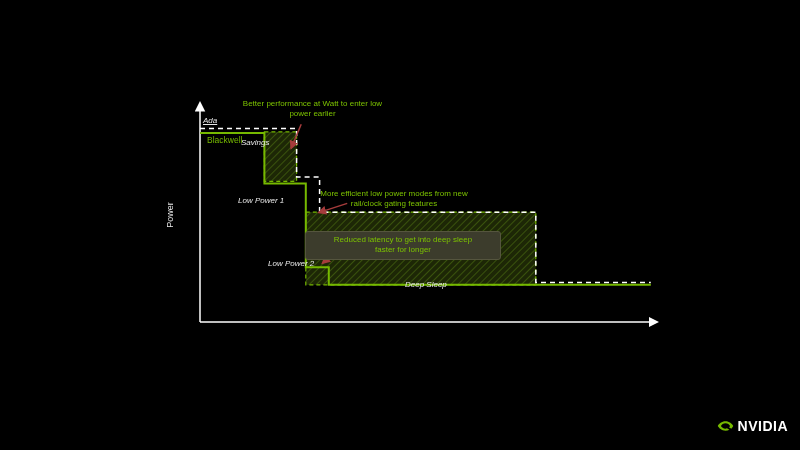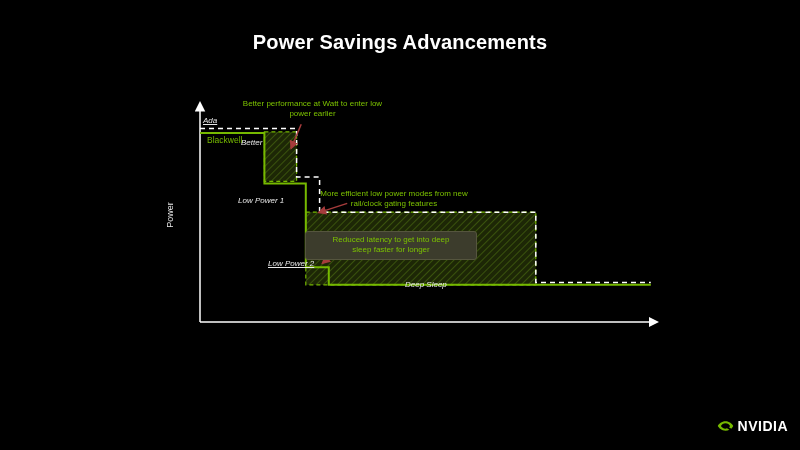--- a/index.html
+++ b/index.html
@@ -15,40 +15,39 @@
 
   .axis-label { position:absolute; color:#e9e9e9; font-size:9px; }
   .ylabel { left:170px; top:215px; transform:translate(-50%,-50%) rotate(-90deg); }
   .xlabel { left:200px; top:327px; width:460px; text-align:center; }
 
   .lvl { position:absolute; color:#e9e9e9; font-size:8px; font-style:italic; }
   .lbl-ada       { left:203px; top:116px;text-decoration:underline; }
   .lbl-blackwell { left:197px; top:135px; color:#76b900; font-style:normal; font-size:8.5px;margin-left:10px; }
   .lbl-active    { left:241px; top:138px; }
   .lbl-lp1       { left:238px; top:196px; }
-  .lbl-lp2       { left:268px; top:259px;text-decoration:underline; }
+  .lbl-lp2       { left:268px; top:259px; }
   .lbl-deep      { left:405px; top:280px; }
 
   .ann { position:absolute; color:#7cc200; font-size:8px; text-align:center; line-height:1.3; }
   .ann1 { left:240px; top:99px;  width:145px; }
   .ann2 { left:310px; top:189px; width:168px; }
-  .ann3 { left:305px; top:231px; width:172px; background:#3c3c2c; border:1px solid #55553e;
+  .ann3 { left:305px; top:231px; width:196px; background:#3c3c2c; border:1px solid #55553e;
           border-radius:3px; padding:3px 22px; }
 
   .savings-region { fill:url(#hatch); stroke:#76b900; stroke-width:1.2; stroke-dasharray:4 3; }
 
   .logo { position:absolute; right:12px; top:418px; display:flex; align-items:center; gap:4px; }
   .logo-text { color:#fff; font-weight:bold; font-size:14px; letter-spacing:.5px; }
 </style>
 </head>
 <body>
 
 <div class="slide">
 
-  <div class="title">Power Savings Advancements</div>
 
   <div class="axis-label ylabel">Power</div>
 
   <div class="chart-area">
     <svg id="chart-svg" width="480" height="240" viewBox="0 0 480 240">
       <defs>
         <pattern id="hatch" patternUnits="userSpaceOnUse" width="5" height="5" patternTransform="rotate(45)">
           <rect width="5" height="5" fill="#1d2706"></rect>
           <line x1="0" y1="0" x2="0" y2="5" stroke="#4a6b10" stroke-width="1.3"></line>
         </pattern>
@@ -69,21 +68,21 @@
           <line x1="111.19999999999999" y1="32.19999999999999" x2="101.08" y2="56.39999999999998" stroke="#a63c3c" stroke-width="1.5" marker-end="url(#arrow-red)"></line>
           <line x1="157.2" y1="111.39999999999999" x2="128.68" y2="120.64" stroke="#a63c3c" stroke-width="1.5" marker-end="url(#arrow-red)"></line>
           <line x1="145.7" y1="159.8" x2="132.36" y2="171.24" stroke="#a63c3c" stroke-width="1.5" marker-end="url(#arrow-red)"></line>
         </g>
     </svg>
   </div>
 
   <div class="lvl lbl-ada">Ada</div>
   <div class="lvl lbl-blackwell">Blackwell</div>
 
-  <div class="lvl lbl-active">Better</div>
+  <div class="lvl lbl-active">Savings</div>
   <div class="lvl lbl-lp1">Low Power 1</div>
   <div class="lvl lbl-lp2">Low Power 2</div>
   <div class="lvl lbl-deep">Deep Sleep</div>
 
   <div class="ann ann1">Better performance at Watt to enter low power earlier</div>
   <div class="ann ann2">More efficient low power modes from new rail/clock gating features</div>
   <div class="ann ann3">Reduced latency to get into deep sleep faster for longer</div>
 
 
   <div class="logo">

